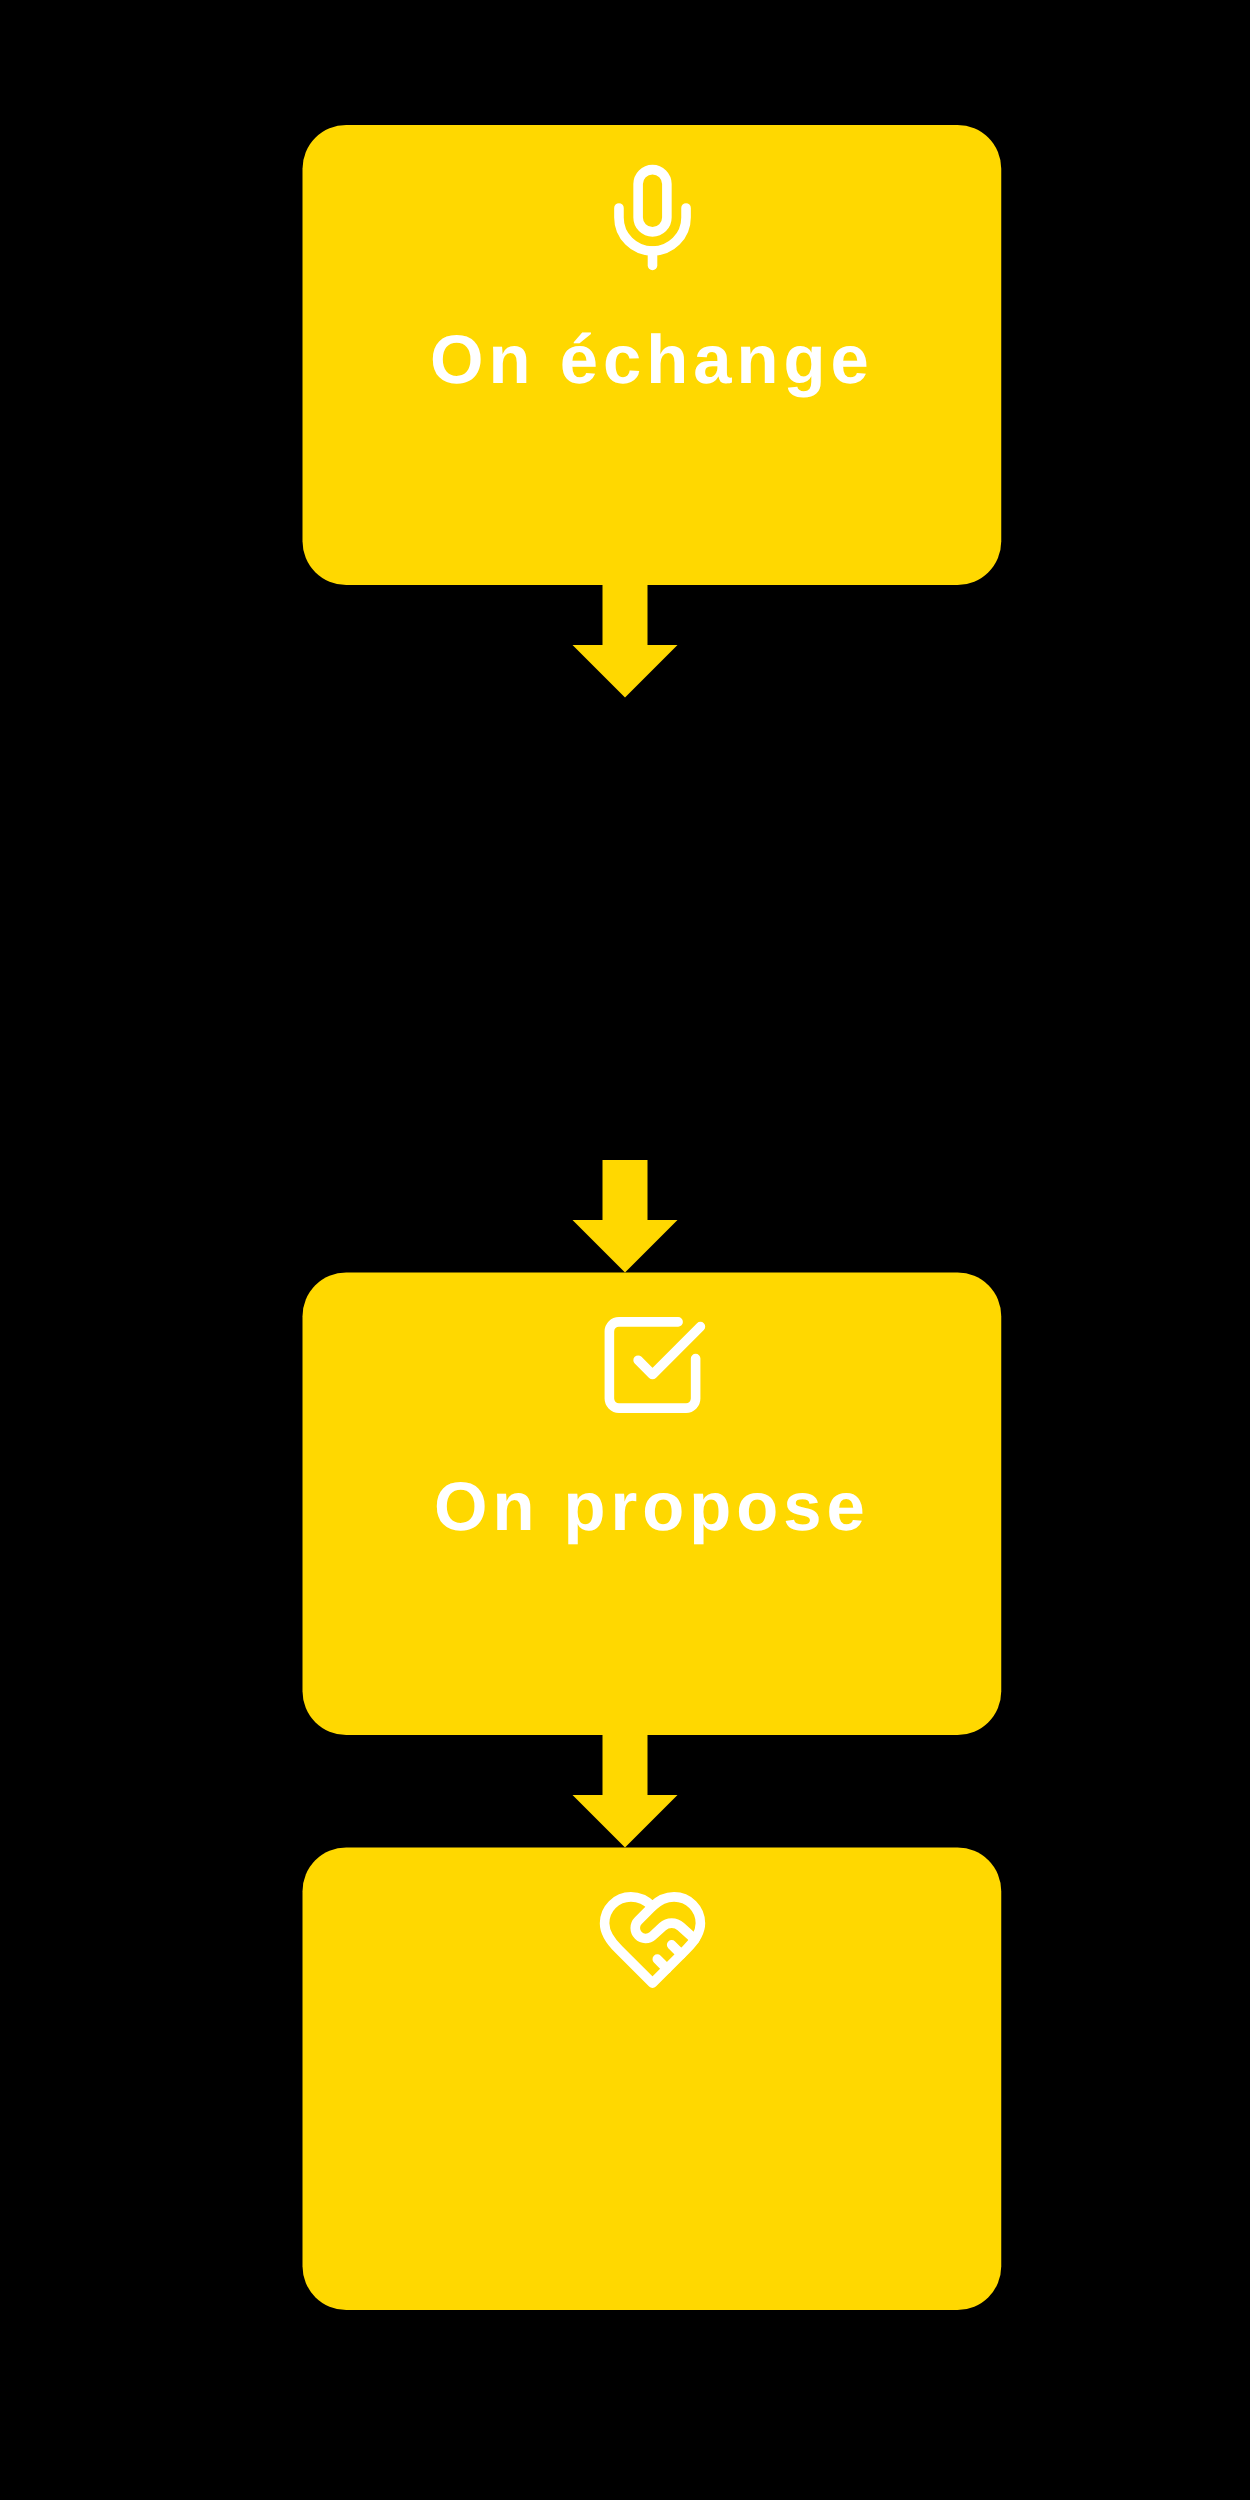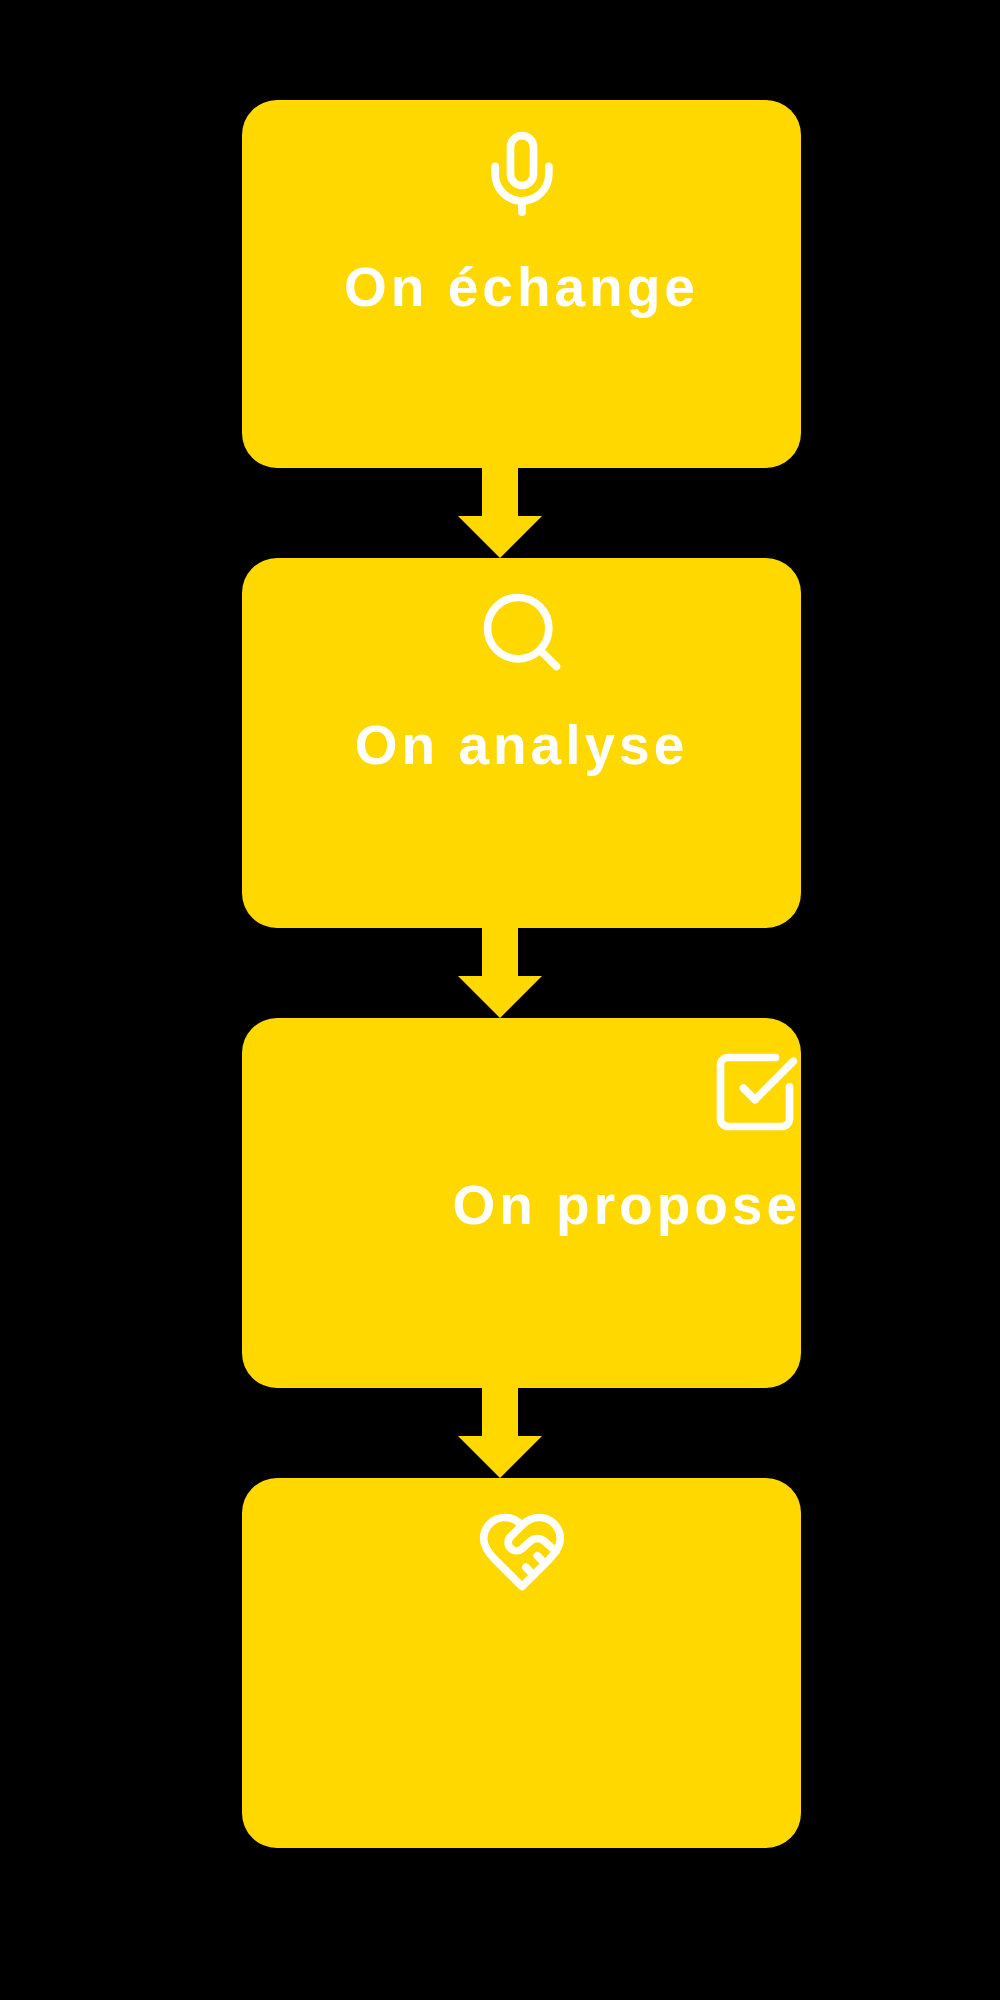--- a/index.html
+++ b/index.html
@@ -26,21 +26,21 @@
     border-radius: 35px;
     display: flex;
     flex-direction: column;
     align-items: center;
     padding-top: 28px;
     box-sizing: border-box;
     margin-left: 22px;
   }
   .card-1 { top: 100px;  height: 368px; }
   .card-2 { top: 558px;  height: 370px; }
-  .card-3 { top: 1018px; height: 370px; align-items: flex-end; }
+  .card-3 { top: 1018px; height: 370px; }
   .card-4 { top: 1478px; height: 370px; }
   .icon-wrap {
     width: 92px;
     height: 92px;
     display: flex;
     align-items: center;
     justify-content: center;
   }
   .icon-wrap svg {
     width: 92px;
@@ -103,29 +103,20 @@
       </svg>
     </div>
     <div class="step-label">On échange</div>
   </section>
 
   <div class="arrow arrow-1">
     <div class="shaft"></div>
     <div class="head"></div>
   </div>
 
-  <section class="card card-2">
-    <div class="icon-wrap">
-      <svg viewBox="0 0 24 24" aria-hidden="true">
-        <circle cx="11" cy="11" r="8"></circle>
-        <path d="m21 21-4.3-4.3"></path>
-      </svg>
-    </div>
-    <div class="step-label">On analyse</div>
-  </section>
 
   <div class="arrow arrow-2">
     <div class="shaft"></div>
     <div class="head"></div>
   </div>
 
   <section class="card card-3">
     <div class="icon-wrap">
       <svg viewBox="0 0 24 24" aria-hidden="true">
         <path d="M21 10.656V19a2 2 0 0 1-2 2H5a2 2 0 0 1-2-2V5a2 2 0 0 1 2-2h12.344"></path>

